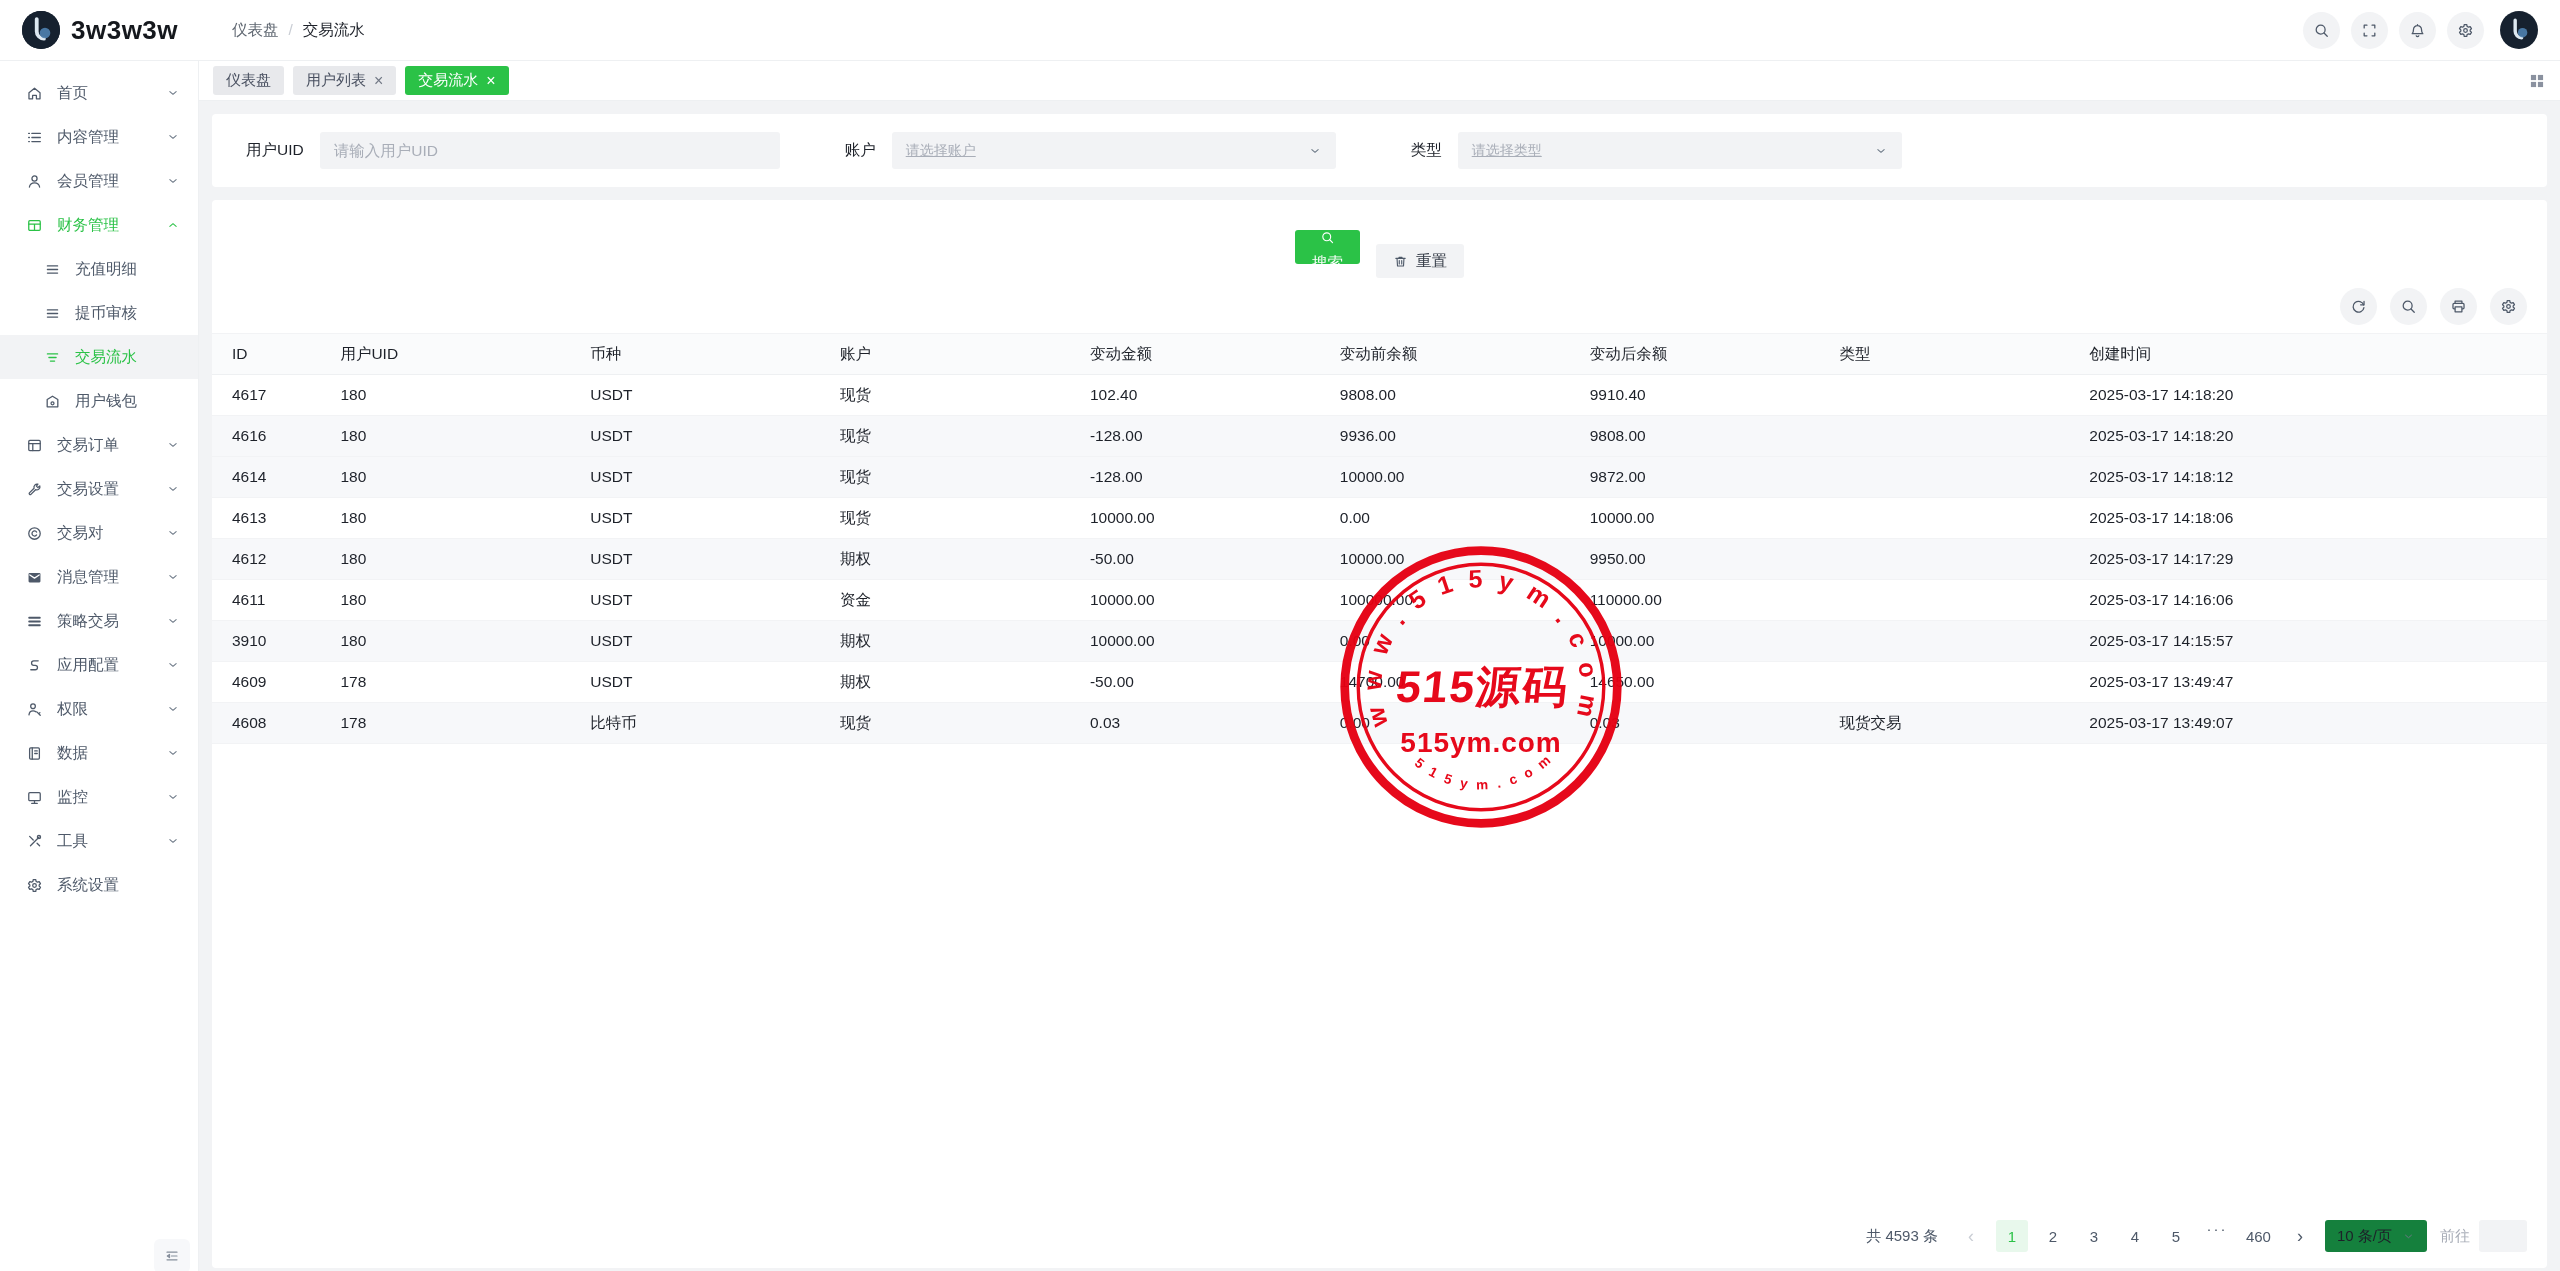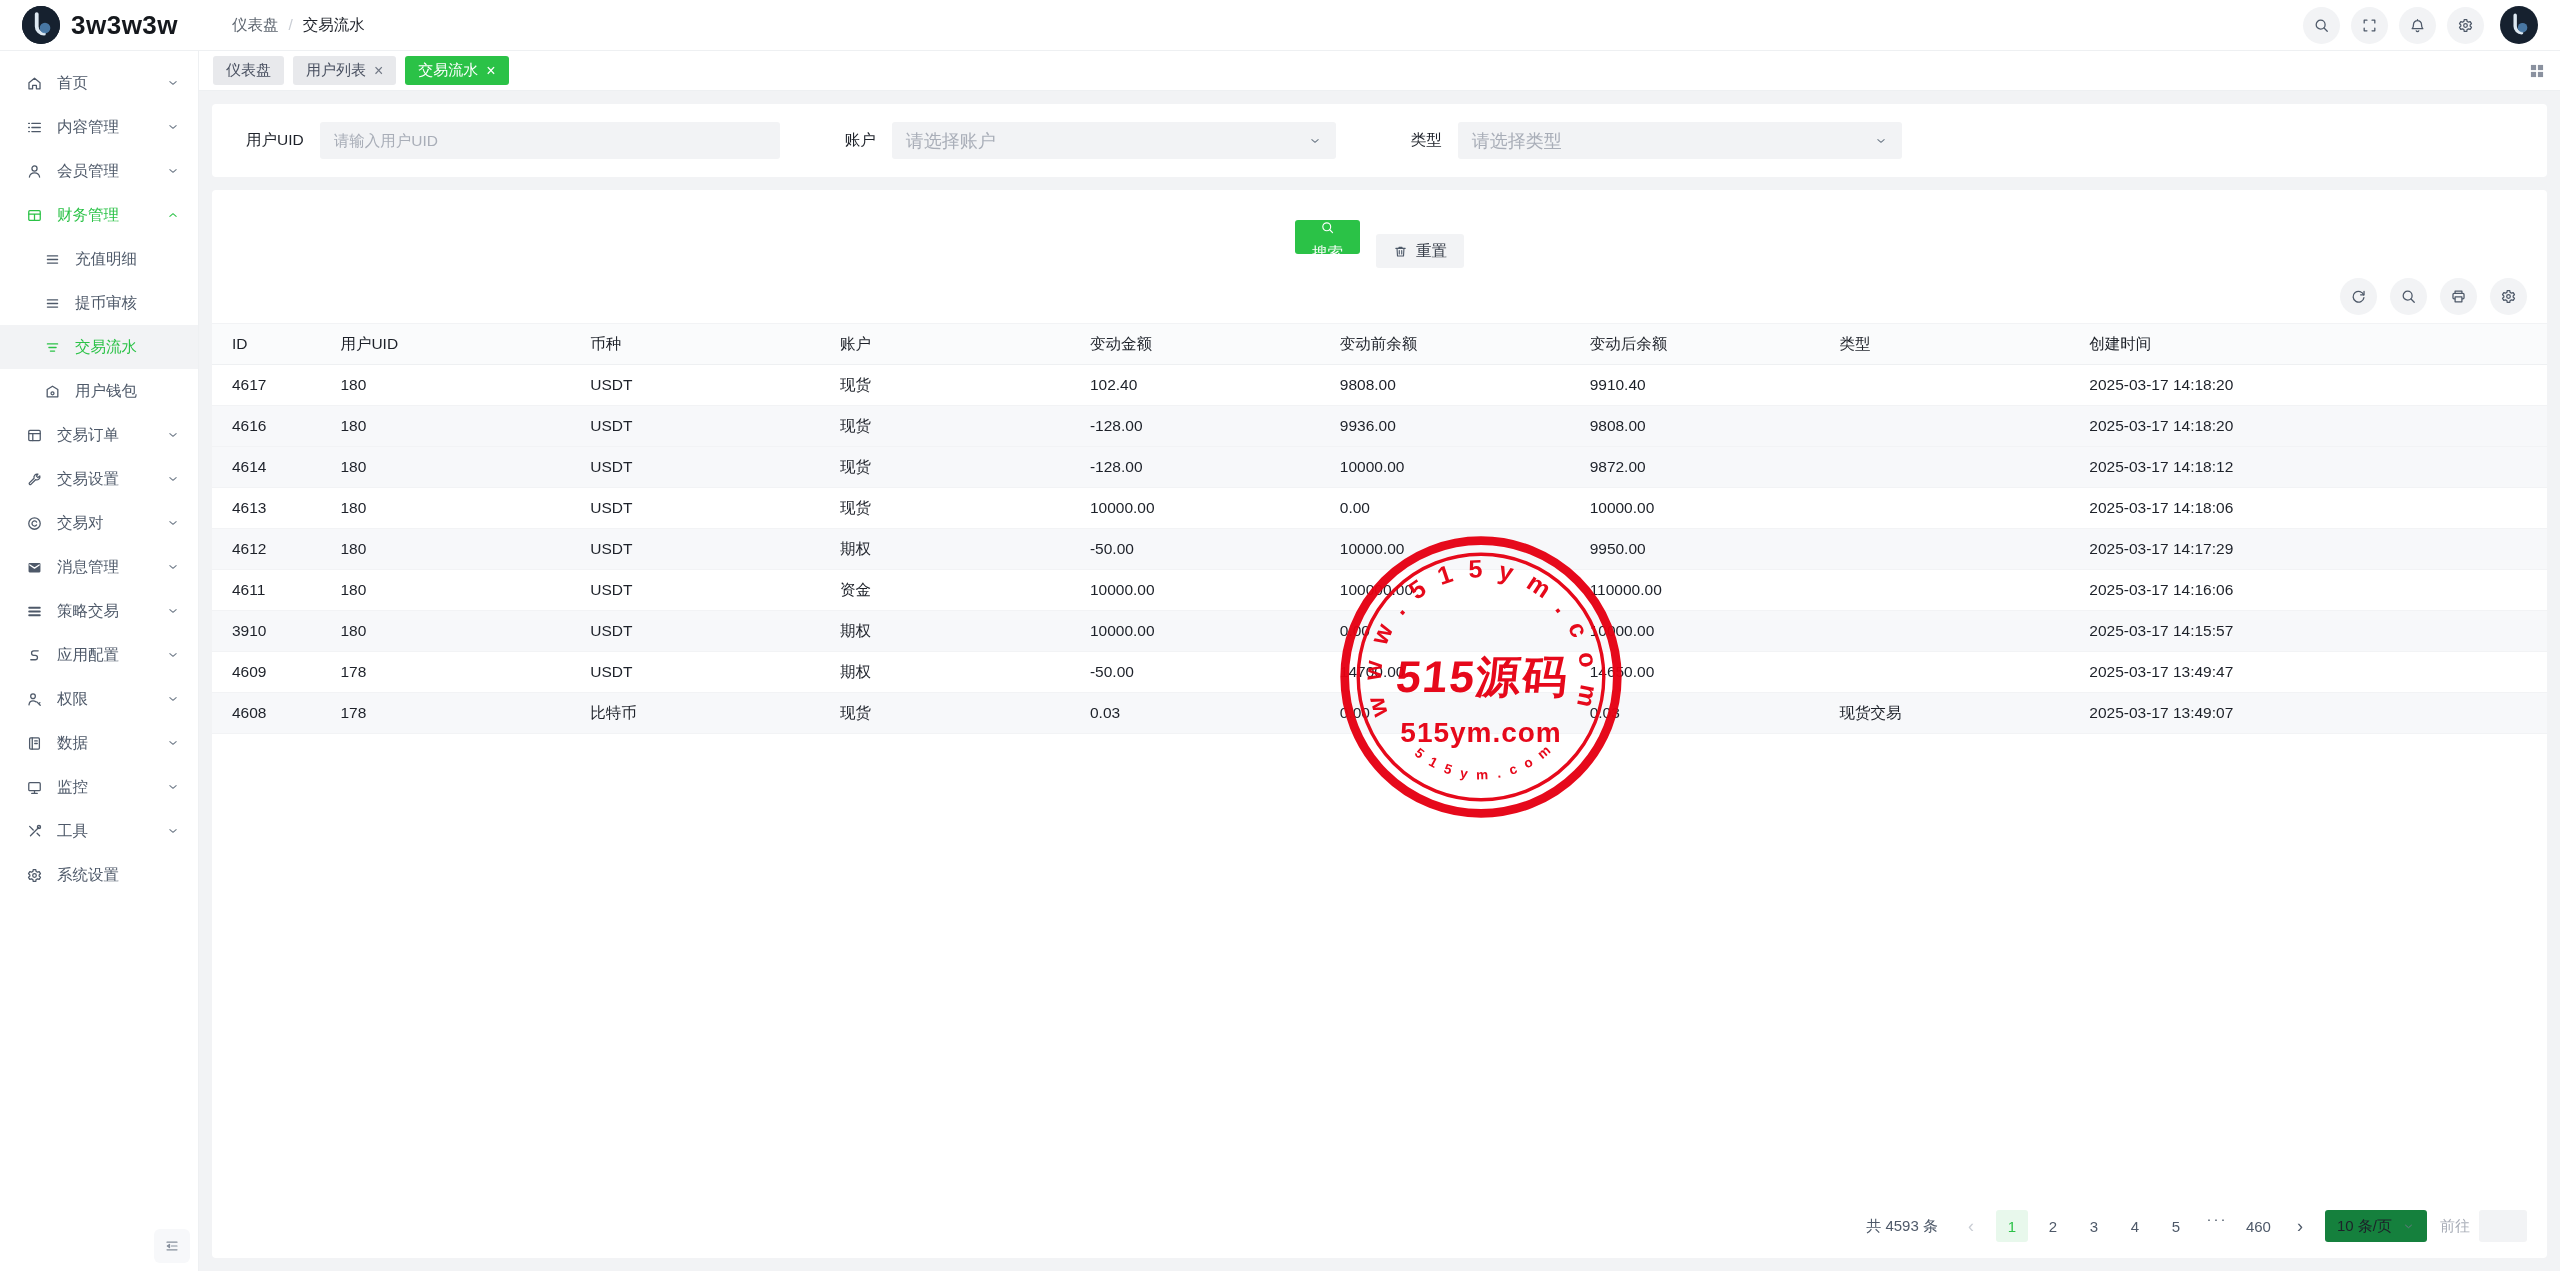--- a/index.html
+++ b/index.html
@@ -2,21 +2,21 @@
 <html style="--accent: #2bc247; --accent-light: #e8f8ec;"><head>
 <meta charset="utf-8">
 <style>
   * { margin:0; padding:0; box-sizing:border-box; }
   html,body { width:2560px; height:1271px; overflow:hidden;
     font-family:"Liberation Sans","DejaVu Sans",sans-serif; background:#f2f3f5; color:#1d2129; }
 
   .ic { display:block; }
 
   
-  .topbar { height:51px; background:#fff; border-bottom:1px solid #eef0f2;
+  .topbar { height:61px; background:#fff; border-bottom:1px solid #eef0f2;
     display:flex; padding:0 22px; position:relative; z-index:5; }
   .logo-area { display:flex; align-items:center; width:178px; }
   .logo-circle { width:38px; height:38px; border-radius:50%; background:#16212f;
     display:flex; align-items:center; justify-content:center; }
   .logo-title { font-size:26px; font-weight:700; color:#15181d; margin-left:11px; letter-spacing:0.5px; }
   .breadcrumb { display:flex; align-items:center; font-size:15.5px; margin-left:32px; }
   .crumb-1 { color:#5e6670; }
   .crumb-sep { color:#c9cdd4; margin:0 10px; }
   .crumb-2 { color:#1d2129; }
   .topbar-right { margin-left:auto; display:flex; align-items:center; gap:11px; }
@@ -60,21 +60,21 @@
   
   .content-body { flex:1; padding:13px; display:flex; flex-direction:column; min-height:0; position:relative; }
   .filter-card { background:#fff; border-radius:4px; padding:18px 34px; display:flex; align-items:center; flex:none; }
   .f-group { display:flex; align-items:center; }
   .f-label { font-size:15.5px; color:#1d2129; margin-right:16px; white-space:nowrap; }
   .f-input { width:460px; height:37px; background:#f2f3f5; border:none; border-radius:3px;
     padding:0 14px; font-size:15.5px; font-family:inherit; color:#1d2129; outline:none; }
   .f-input::placeholder { color:#a9aeb8; }
   .f-select { width:444px; height:37px; background:#f2f3f5; border-radius:3px; padding:0 14px;
     display:flex; align-items:center; justify-content:space-between; cursor:pointer; }
-  .f-select .ph { font-size:18px; color:#a9aeb8; }
+  .f-select .ph { font-size:14px; color:#a9aeb8;text-decoration:underline; }
   .f-select svg { width:14px; height:14px; color:#6b7785; }
   .gap1 { margin-left:65px; } .gap2 { margin-left:75px; }
 
   .main-card { background:#fff; border-radius:4px; margin-top:13px; flex:1;
     display:flex; flex-direction:column; padding:16px 0 0 0; min-height:0; }
   .btn-row { display:flex; justify-content:center; align-items:center; gap:16px; }
   .btn { height:34px; border:none; border-radius:3px; font-size:15.5px; font-family:inherit;
     display:flex; align-items:center; gap:8px; padding:0 17px; cursor:pointer; }
   .btn svg { width:15px; height:15px; }
   .btn-primary { background:var(--accent); color:#fff;flex-direction:column; }

